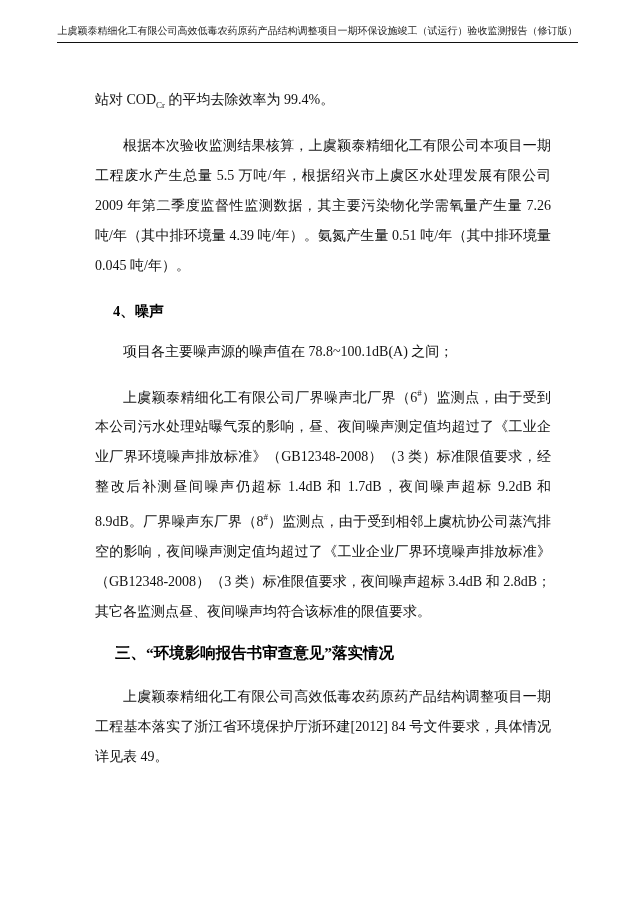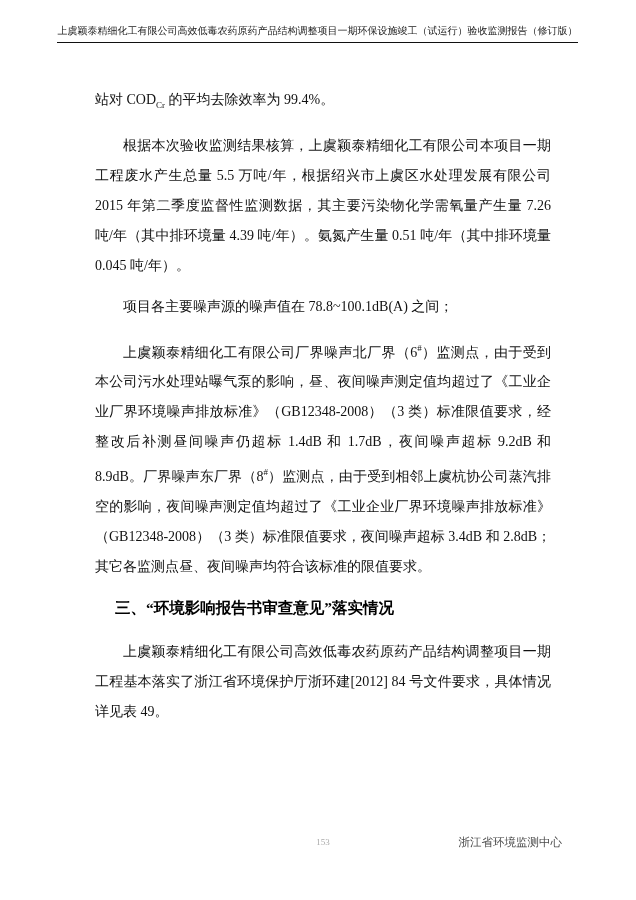--- a/index.html
+++ b/index.html
@@ -101,31 +101,28 @@
 <div class="page">
 
   <header class="page-header">
     <span>上虞颖泰精细化工有限公司高效低毒农药原药产品结构调整项目一期环保设施竣工（试运行）验收监测报告（修订版）</span>
   </header>
 
   <main class="page-body">
 
     <p class="para continuation"><span>站对 COD</span><span class="sub-text">Cr</span><span> 的平均去除效率为 99.4%。</span></p>
 
-    <p class="para">根据本次验收监测结果核算，上虞颖泰精细化工有限公司本项目一期工程废水产生总量 5.5 万吨/年，根据绍兴市上虞区水处理发展有限公司 2015 年第二季度监督性监测数据，其主要污染物化学需氧量产生量 7.26 吨/年（其中排环境量 4.39 吨/年）。氨氮产生量 0.51 吨/年（其中排环境量 0.045 吨/年）。</p>
+    <p class="para">根据本次验收监测结果核算，上虞颖泰精细化工有限公司本项目一期工程废水产生总量 5.5 万吨/年，根据绍兴市上虞区水处理发展有限公司 2009 年第二季度监督性监测数据，其主要污染物化学需氧量产生量 7.26 吨/年（其中排环境量 4.39 吨/年）。氨氮产生量 0.51 吨/年（其中排环境量 0.045 吨/年）。</p>
 
+    <h3 class="heading-sub">4、噪声</h3>
 
     <p class="para">项目各主要噪声源的噪声值在 78.8~100.1dB(A) 之间；</p>
 
     <p class="para"><span>上虞颖泰精细化工有限公司厂界噪声北厂界（6</span><span class="sup-text">#</span><span>）监测点，由于受到本公司污水处理站曝气泵的影响，昼、夜间噪声测定值均超过了《工业企业厂界环境噪声排放标准》（GB12348-2008）（3 类）标准限值要求，经整改后补测昼间噪声仍超标 1.4dB 和 1.7dB，夜间噪声超标 9.2dB 和 8.9dB。厂界噪声东厂界（8</span><span class="sup-text">#</span><span>）监测点，由于受到相邻上虞杭协公司蒸汽排空的影响，夜间噪声测定值均超过了《工业企业厂界环境噪声排放标准》（GB12348-2008）（3 类）标准限值要求，夜间噪声超标 3.4dB 和 2.8dB；其它各监测点昼、夜间噪声均符合该标准的限值要求。</span></p>
 
     <h2 class="heading-section">三、“环境影响报告书审查意见”落实情况</h2>
 
     <p class="para">上虞颖泰精细化工有限公司高效低毒农药原药产品结构调整项目一期工程基本落实了浙江省环境保护厅浙环建[2012] 84 号文件要求，具体情况详见表 49。</p>
 
   </main>
 
-  <footer class="page-footer">
-    <span class="page-number">153</span>
-    <span class="footer-org">浙江省环境监测中心</span>
-  </footer>
 
 </div>
 
 </body></html>

